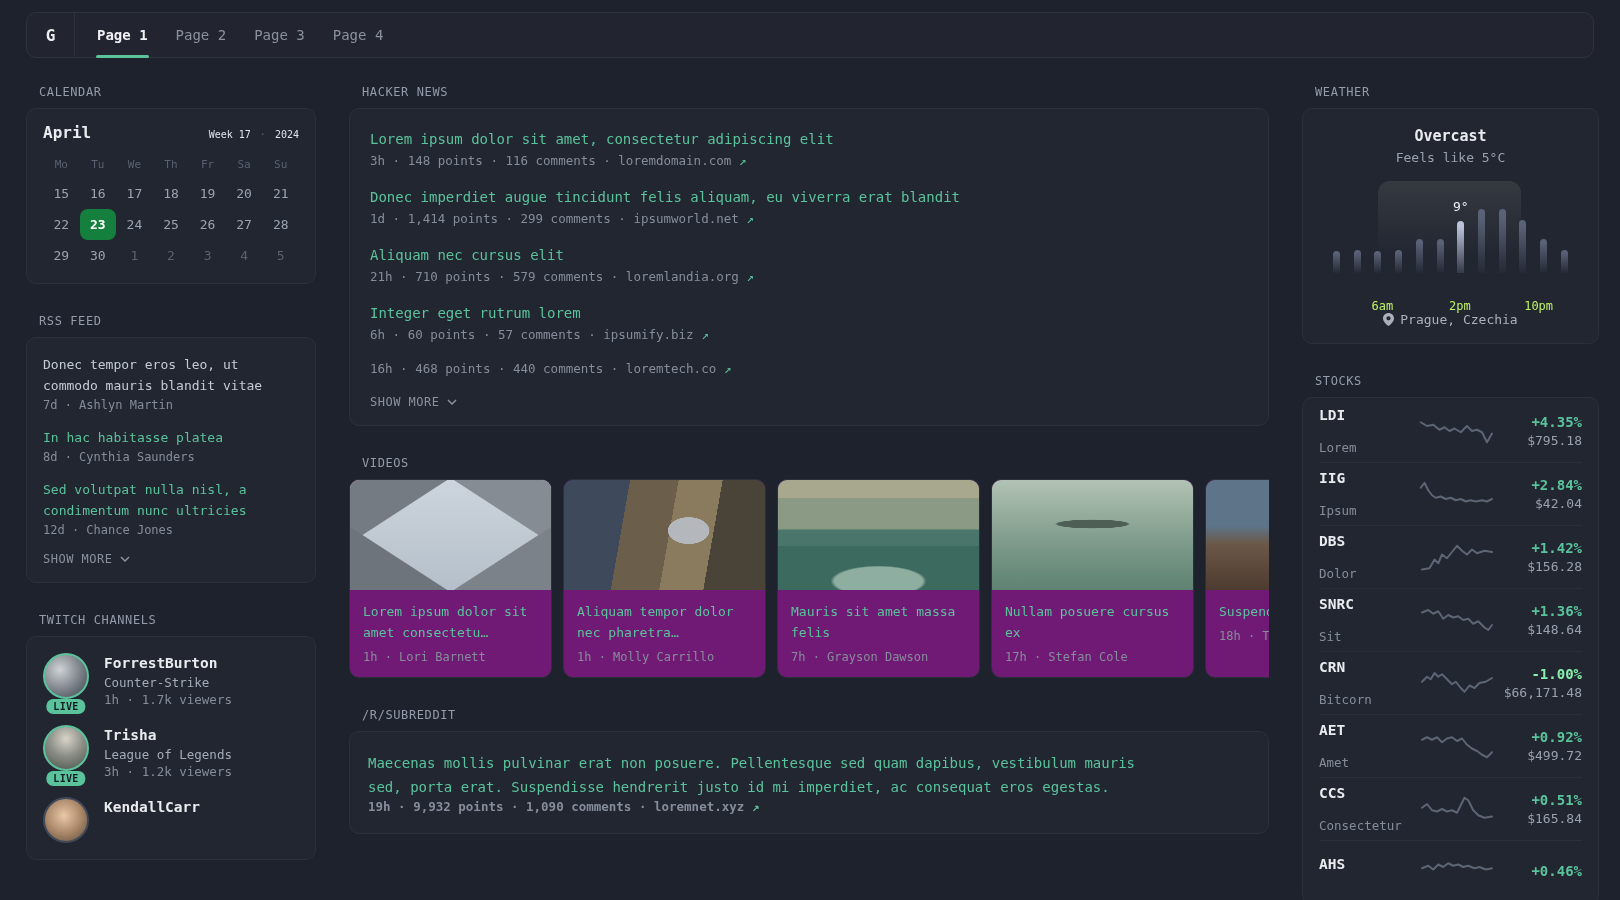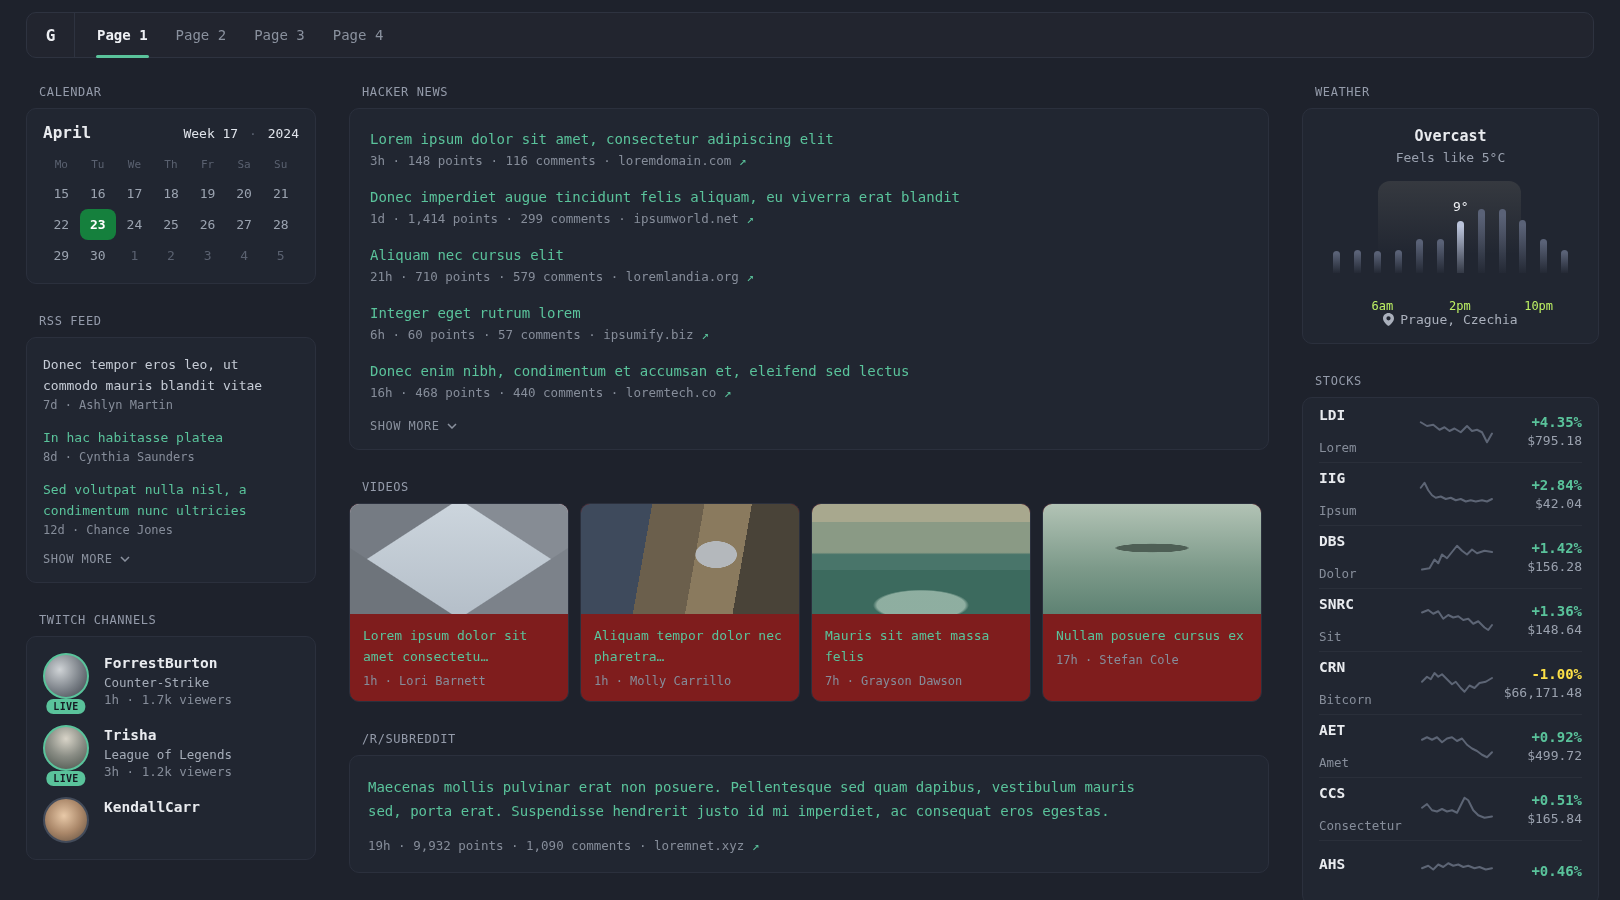--- a/index.html
+++ b/index.html
@@ -33,21 +33,21 @@
   .section { margin-top:30px; }
   .section:first-child { margin-top:0; }
   .section-label {
     color:#949baa; font-size:12px; letter-spacing:.6px; margin:0 0 9px 13px; font-weight:normal;
   }
   .card { background:#212631; border:1px solid #2b303d; border-radius:10px; }
   
   .cal { padding:14px 16px 12px; }
   .cal-head { display:flex; justify-content:space-between; align-items:baseline; }
   .cal-month { color:#e9ebef; font-size:16px; font-weight:bold; }
-  .cal-week { color:#dfe3ea; font-size:13px; }
+  .cal-week { color:#dfe3ea; font-size:10px; }
   .cal-week .dot { color:#5a6170; margin:0 3px; }
   .cal-grid { display:grid; grid-template-columns:repeat(7,1fr); margin-top:13px; }
   .cal-wd { text-align:center; color:#5a6170; font-size:11px; line-height:20px; }
   .cal-days { display:grid; grid-template-columns:repeat(7,1fr); margin-top:3px; }
   .cal-day { text-align:center; line-height:31px; height:31px; color:#9ba3b0; font-size:13px; border-radius:8px; cursor:pointer; }
   .cal-day.dim { color:#5a6170; }
   .cal-day.selected { background:#15803d; color:#ffffff; font-weight:bold; }
   
   .feed { padding:16px; }
   .feed-item { margin-bottom:15px; }
@@ -75,21 +75,21 @@
   .live-badge {
     position:absolute; bottom:-7px; left:50%; transform:translateX(-50%);
     background:#5ac39b; color:#171b24; font-size:10px; font-weight:bold;
     padding:2px 7px; border-radius:7px; letter-spacing:.3px;
   }
   .tw-name { color:#e9ebef; font-size:14.5px; font-weight:bold; line-height:20px; }
   .tw-game { color:#a5acb8; font-size:12.5px; margin-top:2px; }
   .tw-meta { color:#868d9a; font-size:12.5px; margin-top:2px; }
   
   .videos-row { display:flex; gap:11px; width:920px; overflow:hidden; }
-  .video-card { width:220px; flex:none; background:#7f1d1d; border:1px solid #2b303d; border-radius:10px; overflow:hidden; cursor:pointer; }
+  .video-card { width:203px; flex:none; background:#701a75; border:1px solid #2b303d; border-radius:10px; overflow:hidden; cursor:pointer; }
   .video-thumb { width:100%; height:110px; }
   .video-body { padding:11px 13px 13px; }
   .video-title { color:#5ac39b; font-size:13px; line-height:21px; display:block;
     display:-webkit-box; -webkit-line-clamp:2; -webkit-box-orient:vertical; overflow:hidden; }
   .video-meta { color:#868d9a; font-size:12px; margin-top:7px; white-space:nowrap; }
   .th-pillars { background:
       linear-gradient(33deg, #6e747b 0 26%, rgba(0,0,0,0) 26.5%),
       linear-gradient(-33deg, #7c828a 0 26%, rgba(0,0,0,0) 26.5%),
       linear-gradient(147deg, #757b83 0 26%, rgba(0,0,0,0) 26.5%),
       linear-gradient(-147deg, #868c94 0 26%, rgba(0,0,0,0) 26.5%),
@@ -102,21 +102,21 @@
       linear-gradient(#a8a88e 0 16%, #8a9a85 16% 44%, #49756a 46% 60%, #3c6a5e 60%); }
   .th-canoe { background:
       radial-gradient(ellipse 58px 7px at 50% 40%, #4e5f55 0 60%, rgba(0,0,0,0) 65%),
       linear-gradient(#b2c3b5, #7d9a8a 58%, #5e8273); }
   .th-field { background:
       radial-gradient(ellipse 16px 34px at 58% 58%, #2e3338 0 58%, rgba(0,0,0,0) 62%),
       linear-gradient(#5e7488 0 42%, #6b5848 58%, #4e3b30); }
   
   .reddit { padding:19px 18px; }
   .reddit-title { color:#5ac39b; font-size:14px; line-height:24px; max-width:795px; display:block; cursor:pointer; }
-  .reddit-meta { color:#868d9a; font-size:12.5px; margin-top:15px; }
+  .reddit-meta { color:#868d9a; font-size:12.5px; margin-top:0;font-weight:bold; }
   
   .weather { padding:18px 16px 16px; text-align:center; }
   .w-cond { color:#e9ebef; font-size:15px; font-weight:bold; }
   .w-feels { color:#9aa1af; font-size:13px; margin-top:5px; }
   .w-chart { position:relative; margin:44px 14px 0; height:64px; }
   .w-daylight { position:absolute; left:19%; width:61%; top:-28px; bottom:0; border-radius:12px;
       background:linear-gradient(180deg, rgba(235,227,193,0.10), rgba(235,227,193,0) 80%); }
   .w-bars { position:relative; display:flex; justify-content:space-between; align-items:flex-end; height:64px; }
   .wbar-cell { position:relative; width:7px; height:64px; display:flex; align-items:flex-end; }
   .wbar { width:7px; border-radius:4px 4px 0 0;
@@ -131,21 +131,21 @@
   .stocks { padding:1px 16px; }
   .stock-row { display:flex; align-items:center; height:63px; border-top:1px solid #2a2f3a; cursor:pointer; }
   .stock-row:first-child { border-top:none; }
   .stock-left { width:96px; flex:none; }
   .stock-ticker { color:#e9ebef; font-size:14.5px; font-weight:bold; }
   .stock-name { color:#868d9a; font-size:12.5px; margin-top:17px; }
   .spark { width:84px; height:30px; flex:none; }
   .spark polyline { fill:none; stroke:#5d6575; stroke-width:1.6; stroke-linejoin:round; stroke-linecap:round; }
   .stock-right { margin-left:auto; text-align:right; }
   .stock-change { color:#5ac39b; font-size:14px; font-weight:bold; }
-  .stock-change.neg { color:#fde047; }
+  .stock-change.neg { color:#86efac; }
   .stock-price { color:#9aa1ae; font-size:13px; margin-top:3px; }
 </style>
 </head>
 <body>
 
 <nav class="navbar">
   <div class="logo">G</div>
   <div class="tabs">
     <div class="tab active">Page 1</div>
     <div class="tab">Page 2</div>
@@ -281,21 +281,20 @@
         </div>
         <div class="hn-item">
           <a class="hn-title">Aliquam nec cursus elit</a>
           <div class="hn-meta"><span>21h · 710 points · 579 comments · loremlandia.org</span> <span class="ext-arrow">↗</span></div>
         </div>
         <div class="hn-item">
           <a class="hn-title">Integer eget rutrum lorem</a>
           <div class="hn-meta"><span>6h · 60 points · 57 comments · ipsumify.biz</span> <span class="ext-arrow">↗</span></div>
         </div>
         <div class="hn-item">
-          <a class="hn-title">Donec enim nibh, condimentum et accumsan et, eleifend sed lectus</a>
           <div class="hn-meta"><span>16h · 468 points · 440 comments · loremtech.co</span> <span class="ext-arrow">↗</span></div>
         </div>
         <div class="show-more">
           <span>SHOW MORE</span>
           <svg width="10" height="6" viewBox="0 0 10 6">
               <path d="M1 1l4 4 4-4" fill="none" stroke-width="1.5"></path>
             </svg>
         </div>
       </div>
     </div>

